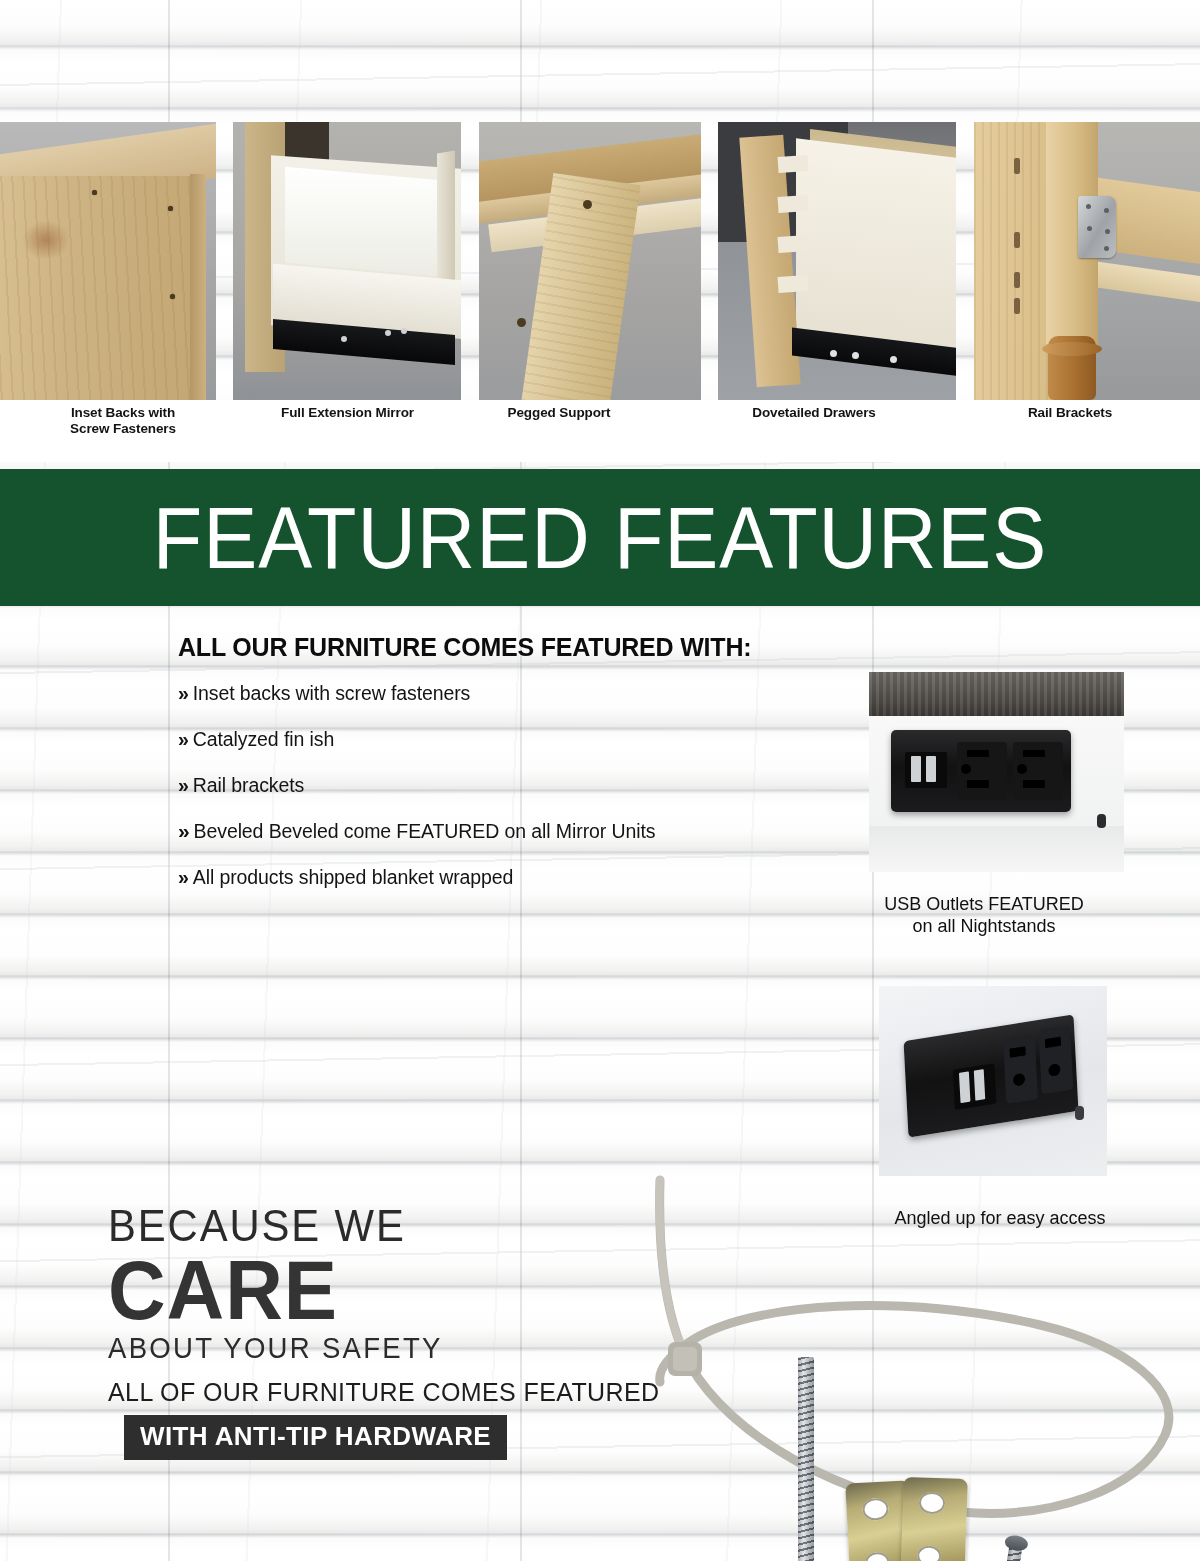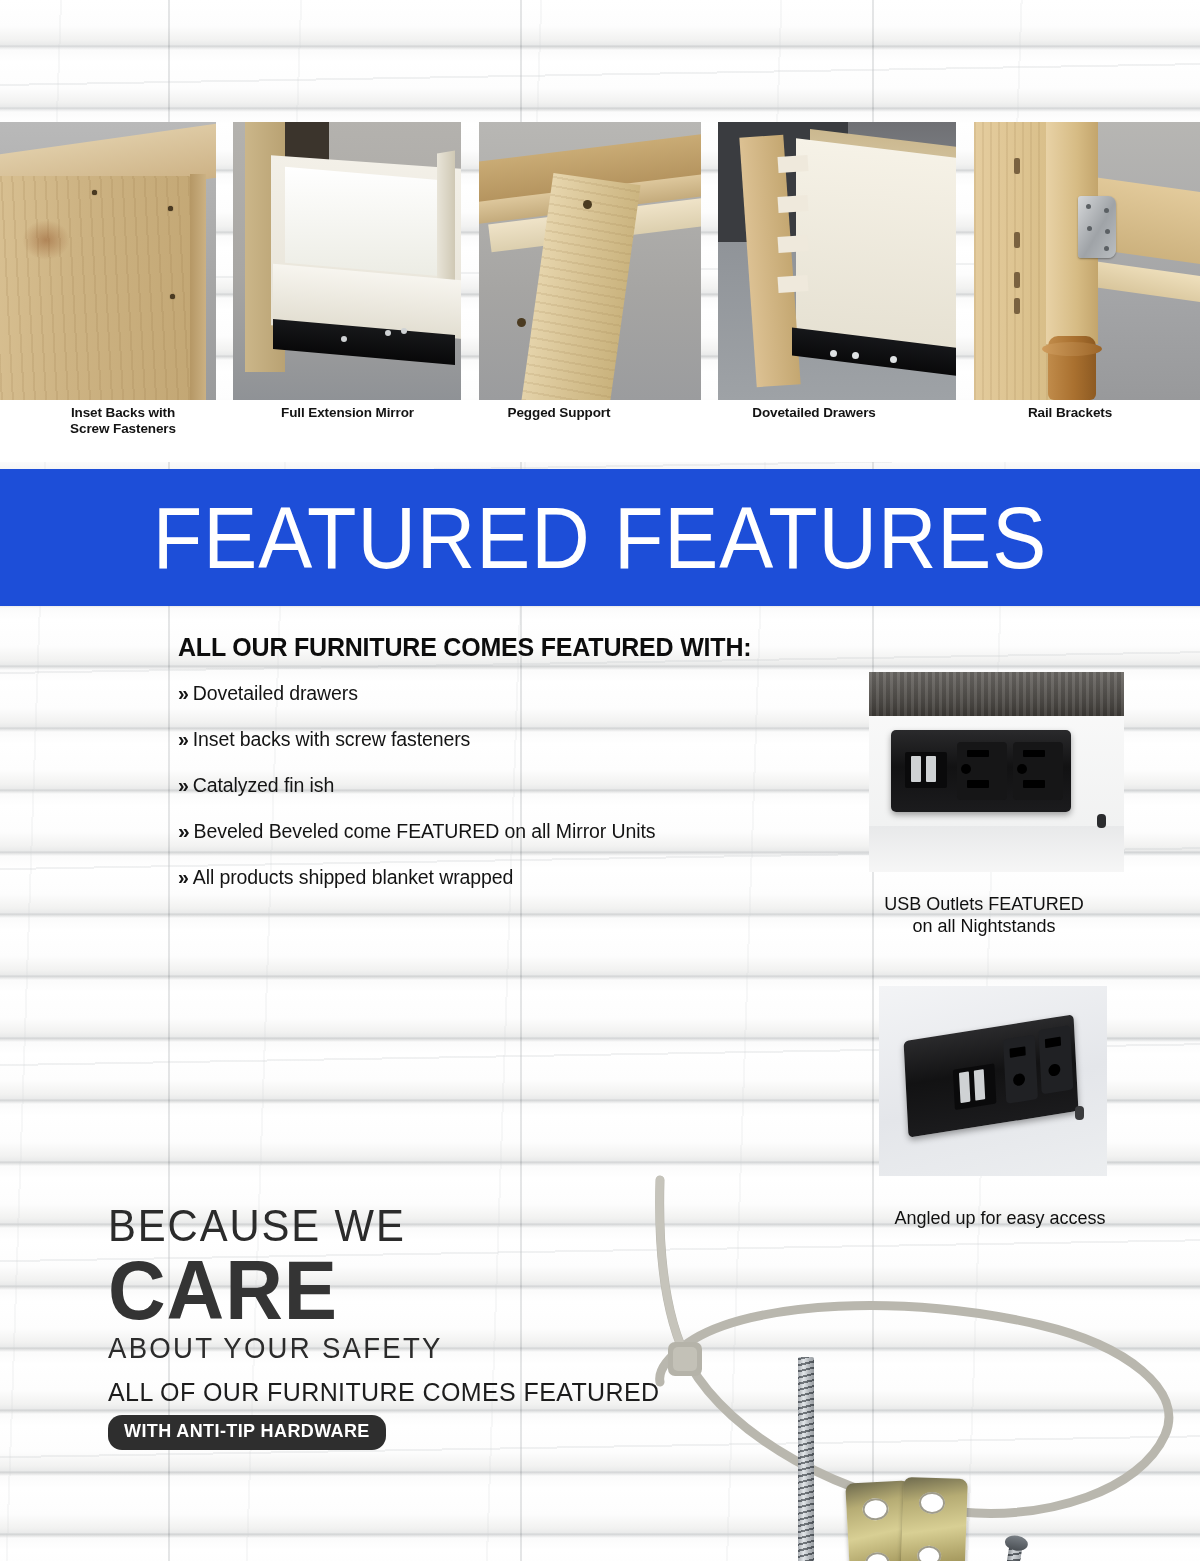--- a/index.html
+++ b/index.html
@@ -134,21 +134,21 @@
   .p5 .rail2{position:absolute;left:112px;top:146px;width:114px;height:26px;
     background:linear-gradient(185deg,#efe0bd,#d7c49a);transform:skewY(8deg);}
   .p5 .brk{position:absolute;left:104px;top:74px;width:38px;height:62px;
     background:linear-gradient(120deg,#d6d8da,#9fa3a7 55%,#babec1);
     border-radius:3px 8px 8px 3px;box-shadow:0 1px 2px rgba(0,0,0,.35);}
   .p5 .bh{position:absolute;width:5px;height:5px;border-radius:50%;background:#5b6064;}
   .p5 .mort{position:absolute;left:40px;width:6px;height:16px;border-radius:2px;background:#7a6240;}
 
   
   .banner{
-    position:absolute;left:0;top:469px;width:1200px;height:137px;background:#1d4ed8;
+    position:absolute;left:0;top:469px;width:1200px;height:137px;background:#14532d;
   }
   .banner-title{
     position:absolute;left:0;top:0;width:1200px;height:137px;
     display:flex;align-items:center;justify-content:center;
     color:#ffffff;font-size:88px;font-weight:300;letter-spacing:1px;
     font-family:"Liberation Sans",sans-serif;
     transform:scaleX(.92);
   }
 
   
@@ -195,22 +195,22 @@
   
   .care{position:absolute;left:108px;top:1203px;width:420px;}
   .care-l1{font-size:44px;font-weight:400;color:#2b2b2b;letter-spacing:2px;line-height:46px;
     transform:scaleX(.95);transform-origin:left;}
   .care-l2{font-size:84px;font-weight:700;color:#343434;letter-spacing:1px;line-height:82px;
     transform:scaleX(.95);transform-origin:left;}
   .care-l3{font-size:29px;font-weight:400;color:#2b2b2b;letter-spacing:2.4px;line-height:34px;
     transform:scaleX(.95);transform-origin:left;}
   .care-l4{position:absolute;left:0;top:175px;width:560px;
     font-size:25px;font-weight:400;color:#1d1d1d;letter-spacing:.4px;white-space:nowrap;}
-  .care-tag{position:absolute;left:0;top:212px;background:#2e2e2e;color:#fff;
-    font-size:18px;font-weight:700;letter-spacing:.4px;padding:6px 16px 8px 16px;white-space:nowrap;border-radius:14px;}
+  .care-tag{position:absolute;left:16px;top:212px;background:#2e2e2e;color:#fff;
+    font-size:26px;font-weight:700;letter-spacing:.4px;padding:6px 16px 8px 16px;white-space:nowrap;}
 
   
   .tip{position:absolute;left:580px;top:1160px;width:620px;height:400px;}
   .tie{position:absolute;left:0;top:0;width:620px;height:400px;}
   .longscrew{position:absolute;left:218px;top:197px;width:16px;height:228px;
     background:linear-gradient(90deg,#8d939a,#d8dde1 35%,#9aa0a6 70%,#767c82);border-radius:2px;}
   .longscrew:before{content:"";position:absolute;inset:0;
     background-image:repeating-linear-gradient(-14deg,rgba(40,45,50,.55) 0 2px,rgba(255,255,255,.25) 2px 6px);}
   .longscrew:after{content:"";position:absolute;left:-5px;bottom:-12px;width:26px;height:16px;
     border-radius:4px;background:linear-gradient(180deg,#6d7378,#41464b);}
@@ -329,27 +329,27 @@
 </div>
 
 <div class="banner">
   <div class="banner-title">FEATURED FEATURES</div>
 </div>
 
 <div class="feat-head">ALL OUR FURNITURE COMES FEATURED WITH:</div>
 
 <div class="bullets">
   <div class="bullet">
-    <span class="mk">»</span><span>Dovetailed drawers</span>
-  </div>
-  <div class="bullet">
     <span class="mk">»</span><span>Inset backs with screw fasteners</span>
   </div>
   <div class="bullet">
     <span class="mk">»</span><span>Catalyzed fin ish</span>
+  </div>
+  <div class="bullet">
+    <span class="mk">»</span><span>Rail brackets</span>
   </div>
   <div class="bullet mirror">
     <span class="mk">»</span><span>Beveled Beveled come FEATURED on all Mirror Units</span>
   </div>
   <div class="bullet">
     <span class="mk">»</span><span>All products shipped blanket wrapped</span>
   </div>
 </div>
 
 <div class="usb1">

